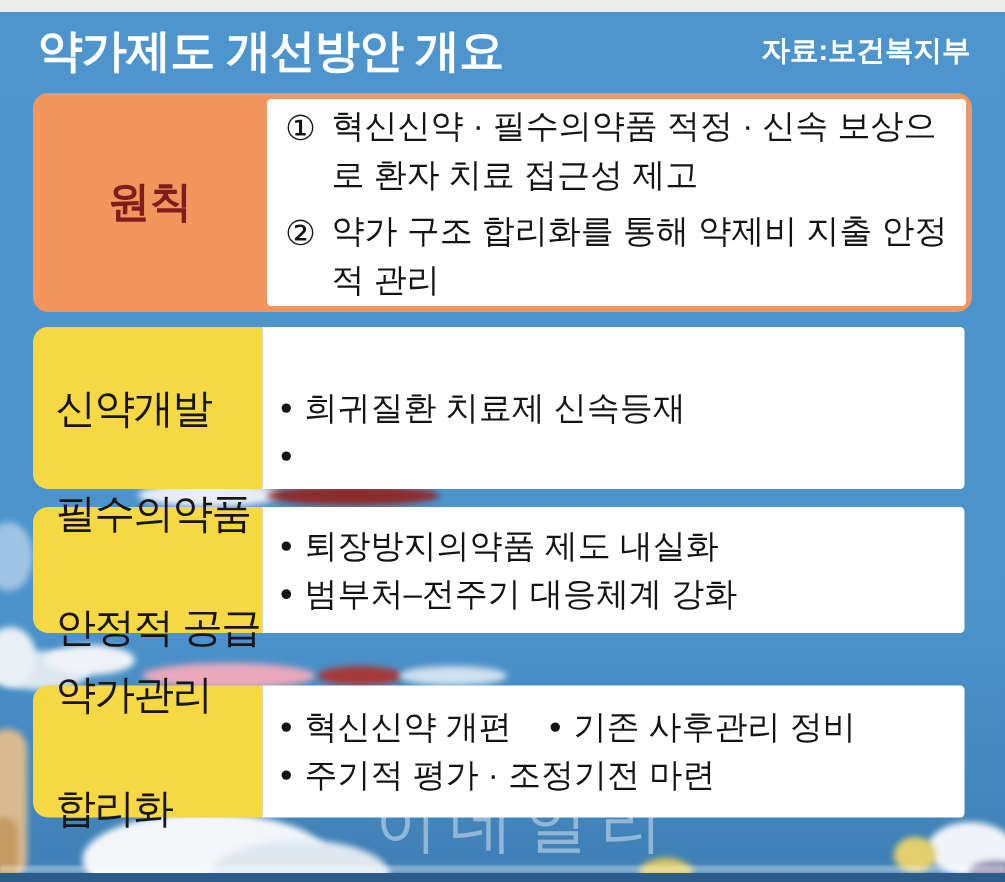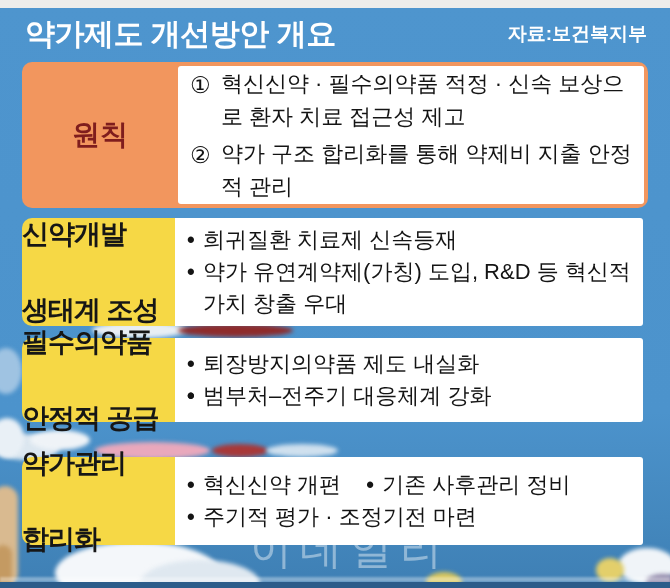--- a/index.html
+++ b/index.html
@@ -62,22 +62,22 @@
     color:#141414;font-size:22px;line-height:33px;font-weight:500;
   }
   .n-item{position:relative;padding-left:31px;}
   .n-item .marker{position:absolute;left:0;top:2px;font-size:23px;}
   .rowx{position:absolute;left:22px;width:621px;display:flex;z-index:2;}
   .row2{top:218px;height:108px;}
   .row3{top:338px;height:84px;}
   .row4{top:457px;height:88px;}
   .rowx-label{
     width:153px;box-sizing:border-box;background:#F6D845;border-radius:10px 0 0 10px;
-    display:flex;flex-direction:column;justify-content:center;padding-left:0;
-    color:#161616;font-size:27px;font-weight:bold;line-height:34px;letter-spacing:-1px;gap:42px;
+    display:flex;flex-direction:column;justify-content:center;padding-left:15px;
+    color:#161616;font-size:27px;font-weight:normal;line-height:34px;letter-spacing:-1px;gap:42px;
   }
   .rowx-content{
     flex:1;box-sizing:border-box;background:#ffffff;border-radius:0 3px 3px 0;
     display:flex;flex-direction:column;justify-content:center;
     padding:6px 4px 6px 11px;
     color:#141414;font-size:22px;line-height:32px;font-weight:500;
   }
   .b-item{position:relative;padding-left:17px;}
   .b-item .bullet{position:absolute;left:1px;font-weight:bold;}
   .inline-line{white-space:nowrap;}
@@ -130,30 +130,28 @@
       <div class="n-item">
         <span class="marker">②</span>
         <span>약가 구조 합리화를 통해 약제비 지출 안정적 관리</span>
       </div>
     </div>
   </section>
 
   <section class="rowx row2">
     <div class="rowx-label">
       <span>신약개발</span>
-      <span>생태계 조성</span>
     </div>
     <div class="rowx-content">
       <div class="b-item">
         <span class="bullet">•</span>
         <span>희귀질환 치료제 신속등재</span>
       </div>
       <div class="b-item">
         <span class="bullet">•</span>
-        <span>약가 유연계약제(가칭) 도입, R&amp;D 등 혁신적 가치 창출 우대</span>
       </div>
     </div>
   </section>
 
   <section class="rowx row3">
     <div class="rowx-label">
       <span>필수의약품</span>
       <span>안정적 공급</span>
     </div>
     <div class="rowx-content">

